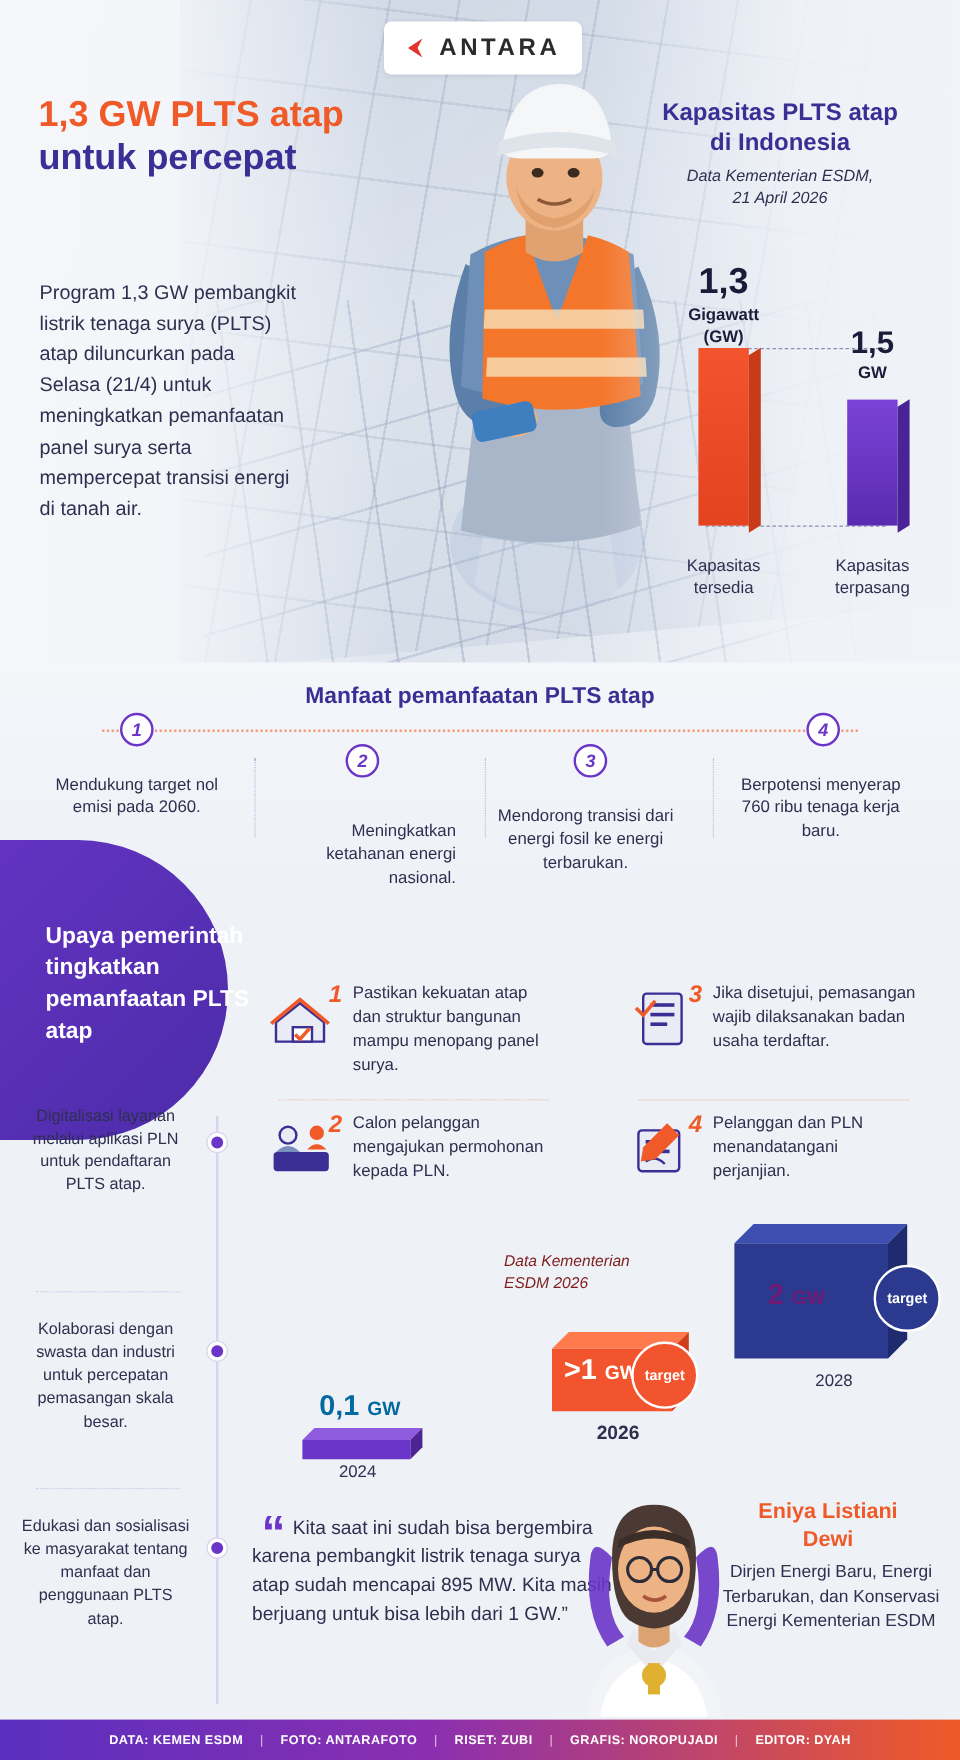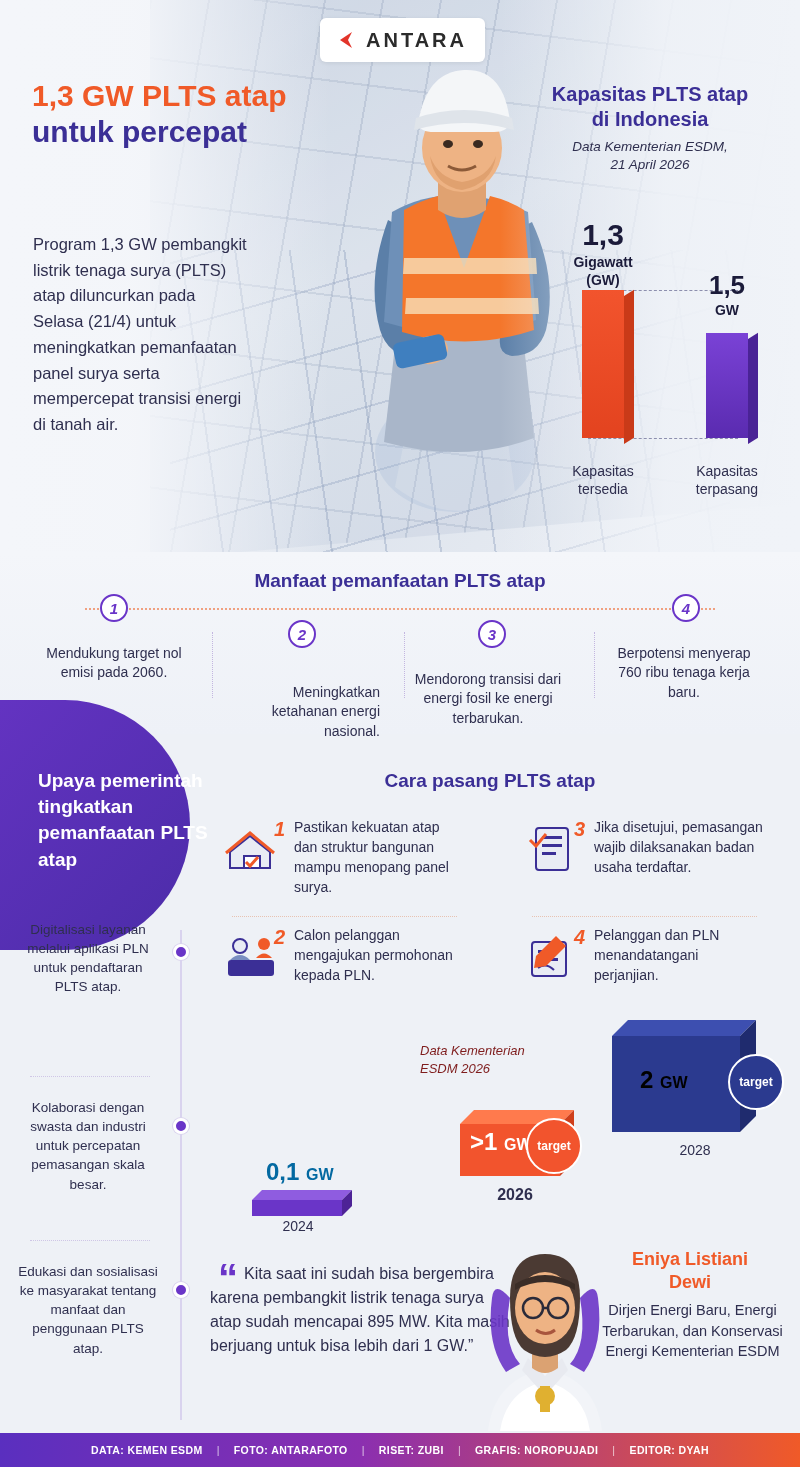--- a/index.html
+++ b/index.html
@@ -318,21 +318,20 @@
   <div class="tl-dot" style="top:944px;"></div>
   <div class="tl-dot" style="top:1118px;"></div>
   <div class="tl-dot" style="top:1282px;"></div>
 
   <div class="tl-txt" style="top:920px;">Digitalisasi layanan melalui aplikasi PLN untuk pendaftaran PLTS atap.</div>
   <div class="tl-sep" style="top:1076px;"></div>
   <div class="tl-txt" style="top:1098px;">Kolaborasi dengan swasta dan industri untuk percepatan pemasangan skala besar.</div>
   <div class="tl-sep" style="top:1240px;"></div>
   <div class="tl-txt" style="top:1262px;">Edukasi dan sosialisasi ke masyarakat tentang manfaat dan penggunaan PLTS atap.</div>
 
-  <div class="cara-title">Cara pasang PLTS atap</div>
 
   <div class="step" style="left:222px;top:818px;">
     <span class="ico">
       <svg width="58" height="58" viewBox="0 0 58 58">
         <path d="M8 32 L28 16 L48 32 L48 48 L8 48 Z" fill="#e9ecf4" stroke="#3b2f96" stroke-width="2"></path>
         <path d="M4 33 L28 13 L52 33" fill="none" stroke="#f05a28" stroke-width="3"></path>
         <rect x="22" y="36" width="16" height="12" fill="#fff" stroke="#3b2f96" stroke-width="2"></rect>
         <path d="M24 42 l4 4 l8 -9" fill="none" stroke="#f05a28" stroke-width="3"></path>
       </svg>
     </span>
@@ -416,21 +415,21 @@
   <div class="target-badge" style="left:526px;top:1118px;width:56px;height:56px;background:#f2542d;">target</div>
   <div class="slab-year" style="left:470px;top:1186px;width:90px;font-weight:bold;font-size:16px;">2026</div>
 
   <div class="slab" style="left:604px;top:1018px;width:160px;height:116px;">
     <svg width="170" height="126" viewBox="0 0 170 126">
       <polygon points="8,18 136,18 152,2 24,2" fill="#3d4fb0"></polygon>
       <polygon points="8,18 136,18 136,114 8,114" fill="#2b3a8f"></polygon>
       <polygon points="136,18 152,2 152,98 136,114" fill="#1f2b6e"></polygon>
     </svg>
   </div>
-  <div class="slab-val" style="left:640px;top:1066px;font-size:24px;color:#000000;text-align:center;">
+  <div class="slab-val" style="left:640px;top:1066px;font-size:24px;color:#701a75;text-align:center;">
     <span>2</span>
     <span style="font-size:16px;">GW</span>
   </div>
   <div class="target-badge" style="left:728px;top:1054px;width:56px;height:56px;background:#2b3a8f;">target</div>
   <div class="slab-year" style="left:650px;top:1142px;width:90px;">2028</div>
 
   <div class="qmark">“</div>
   <div class="quote-card" style="text-indent:34px;">Kita saat ini sudah bisa bergembira karena pembangkit listrik tenaga surya atap sudah mencapai 895 MW. Kita masih berjuang untuk bisa lebih dari 1 GW.”</div>
 
   <svg class="person-img" viewBox="0 0 150 185">

